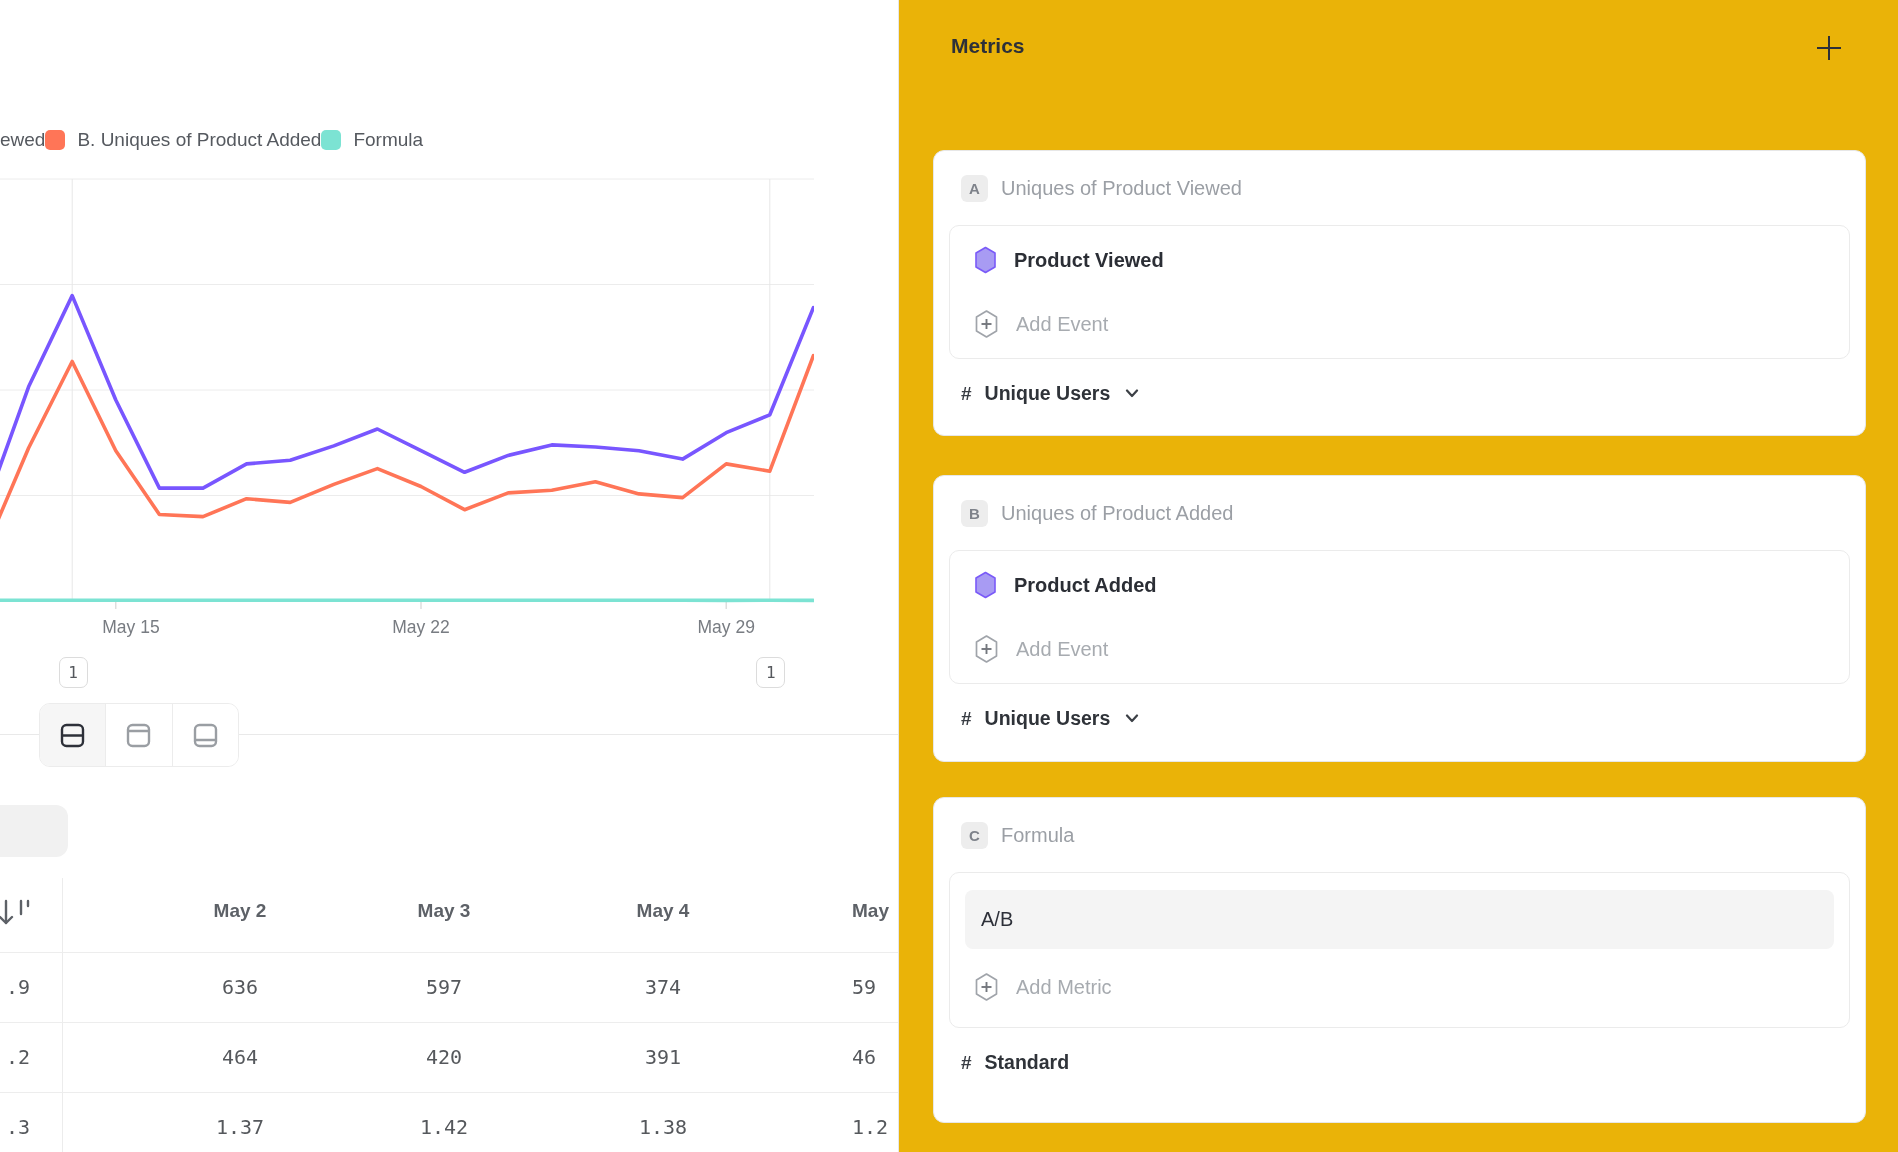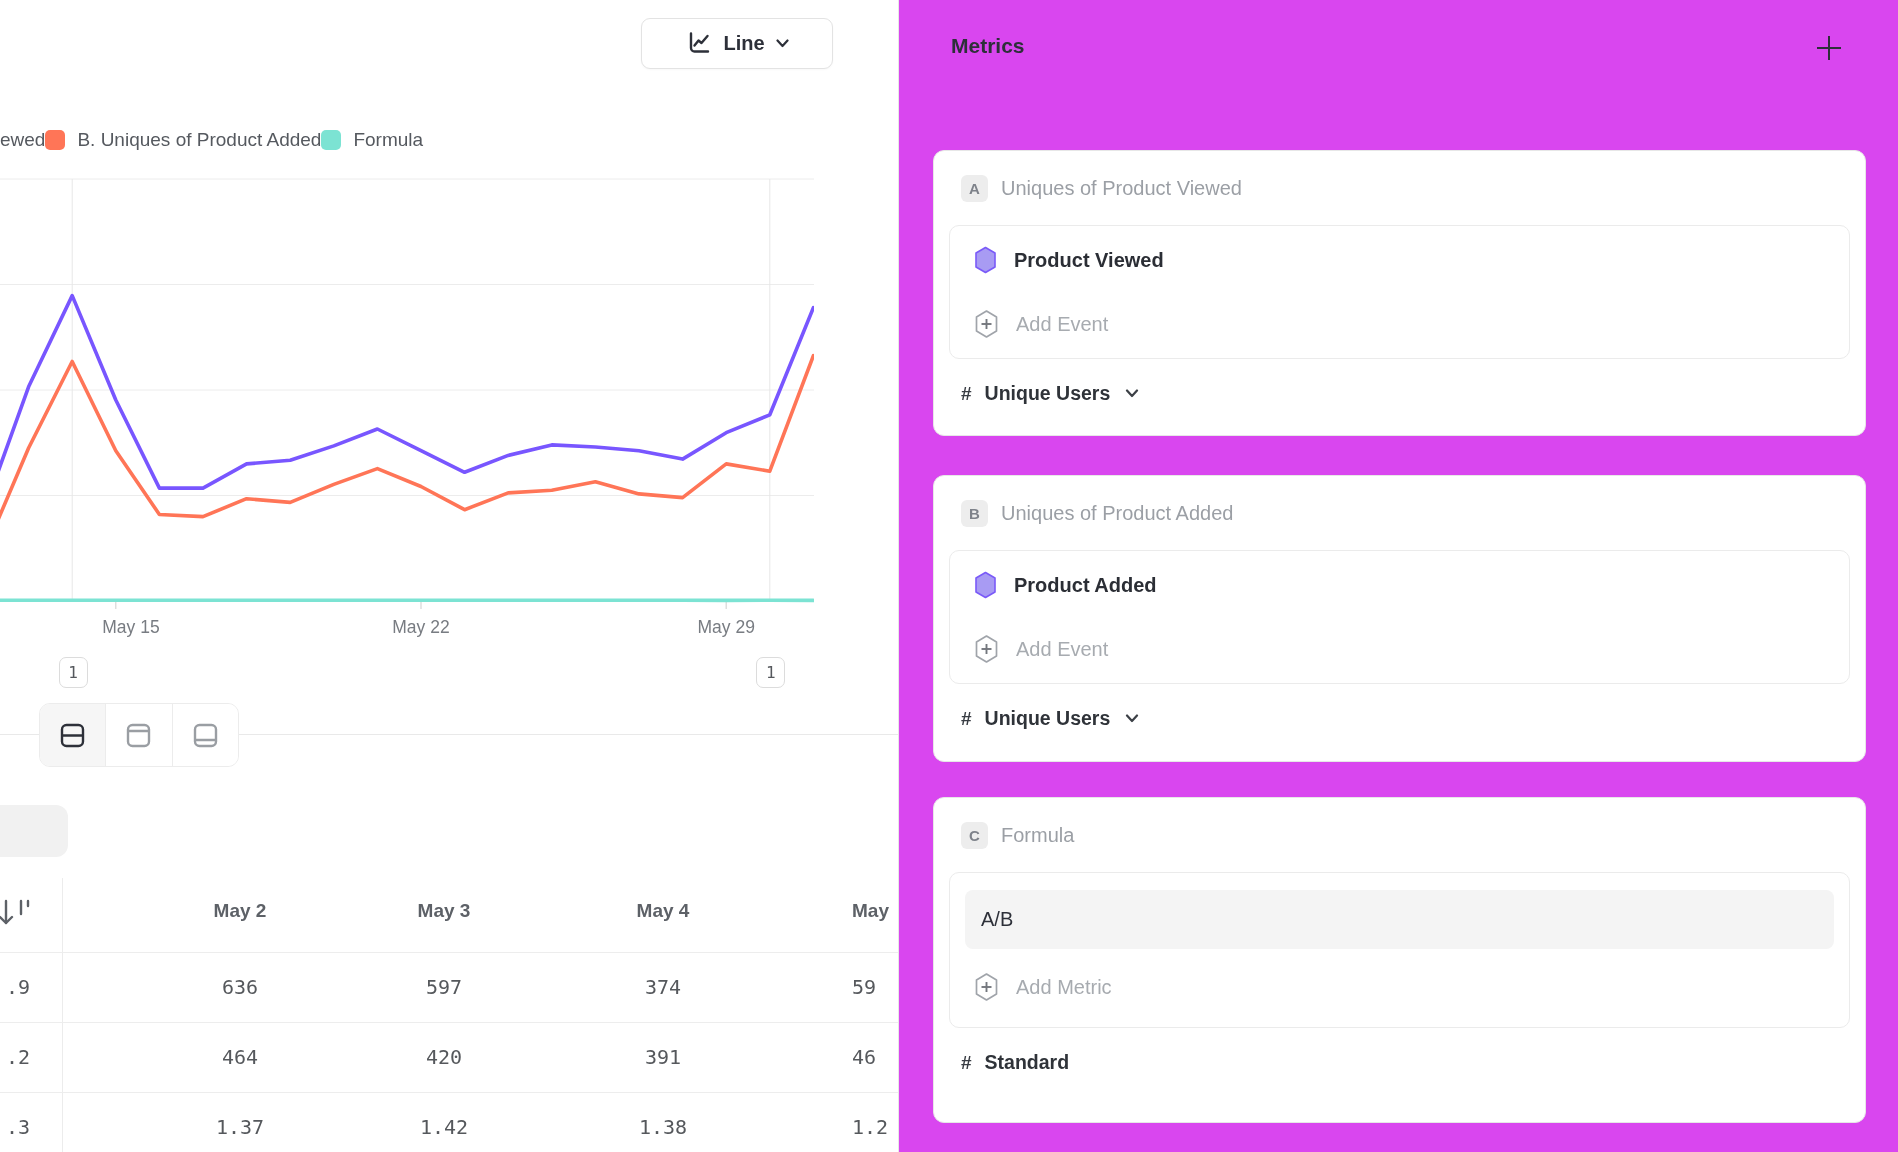--- a/index.html
+++ b/index.html
@@ -1,19 +1,19 @@
 <!DOCTYPE html>
 <html><head>
 <meta charset="utf-8">
 <style>
   html,body{margin:0;padding:0;background:#fff;width:1898px;height:1152px;overflow:hidden;
     font-family:"Liberation Sans",sans-serif;-webkit-font-smoothing:antialiased;}
   .left-section{position:absolute;left:0;top:0;width:898px;height:1152px;background:#fff;
     border-right:1px solid #e7e7e7;overflow:hidden;}
-  .right-section{position:absolute;left:899px;top:0;width:999px;height:1152px;background:#d946ef;}
+  .right-section{position:absolute;left:899px;top:0;width:999px;height:1152px;background:#eab308;}
 
   
   .chart-type-btn{position:absolute;left:641px;top:18px;width:192px;height:51px;background:#fff;
     border:1px solid #e3e3e3;border-radius:9px;display:flex;align-items:center;justify-content:center;
     gap:11px;cursor:pointer;box-shadow:0 1px 2px rgba(0,0,0,.03);}
   .chart-type-btn .lbl{font-size:20px;font-weight:700;color:#2d3039;}
 
   
   .legend{position:absolute;left:0;top:127px;height:26px;display:flex;align-items:center;}
   .legend-item{display:flex;align-items:center;font-size:19px;color:#55595f;font-weight:500;cursor:pointer;}
@@ -72,30 +72,20 @@
   .measure-row{margin:23px 0 0 12px;display:flex;align-items:center;gap:13px;cursor:pointer;}
   .measure-row .hash{font-size:19px;font-weight:600;color:#393d44;}
   .measure-row .mlabel{font-size:19.5px;font-weight:700;color:#2f3339;}
   .measure-row svg{margin-left:2px;}
 </style>
 </head>
 <body>
 
 <div class="left-section">
 
-  <button class="chart-type-btn">
-    <svg width="27" height="27" viewBox="0 0 27 27">
-      <path d="M6,3.5 V18 a3.5,3.5 0 0 0 3.5,3.5 H23" fill="none" stroke="#2d3039" stroke-width="2.4" stroke-linecap="round"></path>
-      <polyline points="9.5,15.5 13.5,10.5 16.5,13 22.5,6" fill="none" stroke="#2d3039" stroke-width="2.4" stroke-linecap="round" stroke-linejoin="round"></polyline>
-    </svg>
-    <span class="lbl">Line</span>
-    <svg width="13" height="9" viewBox="0 0 13 9">
-      <polyline points="1.5,1.5 6.5,7 11.5,1.5" fill="none" stroke="#2d3039" stroke-width="2.2" stroke-linecap="round" stroke-linejoin="round"></polyline>
-    </svg>
-  </button>
 
   <div class="legend">
     <span class="legend-item">
       <span>ewed</span>
     </span>
     <span class="legend-item">
       <i class="swatch" style="background: rgb(255, 117, 87);"></i>
       <span>B. Uniques of Product Added</span>
     </span>
     <span class="legend-item">

